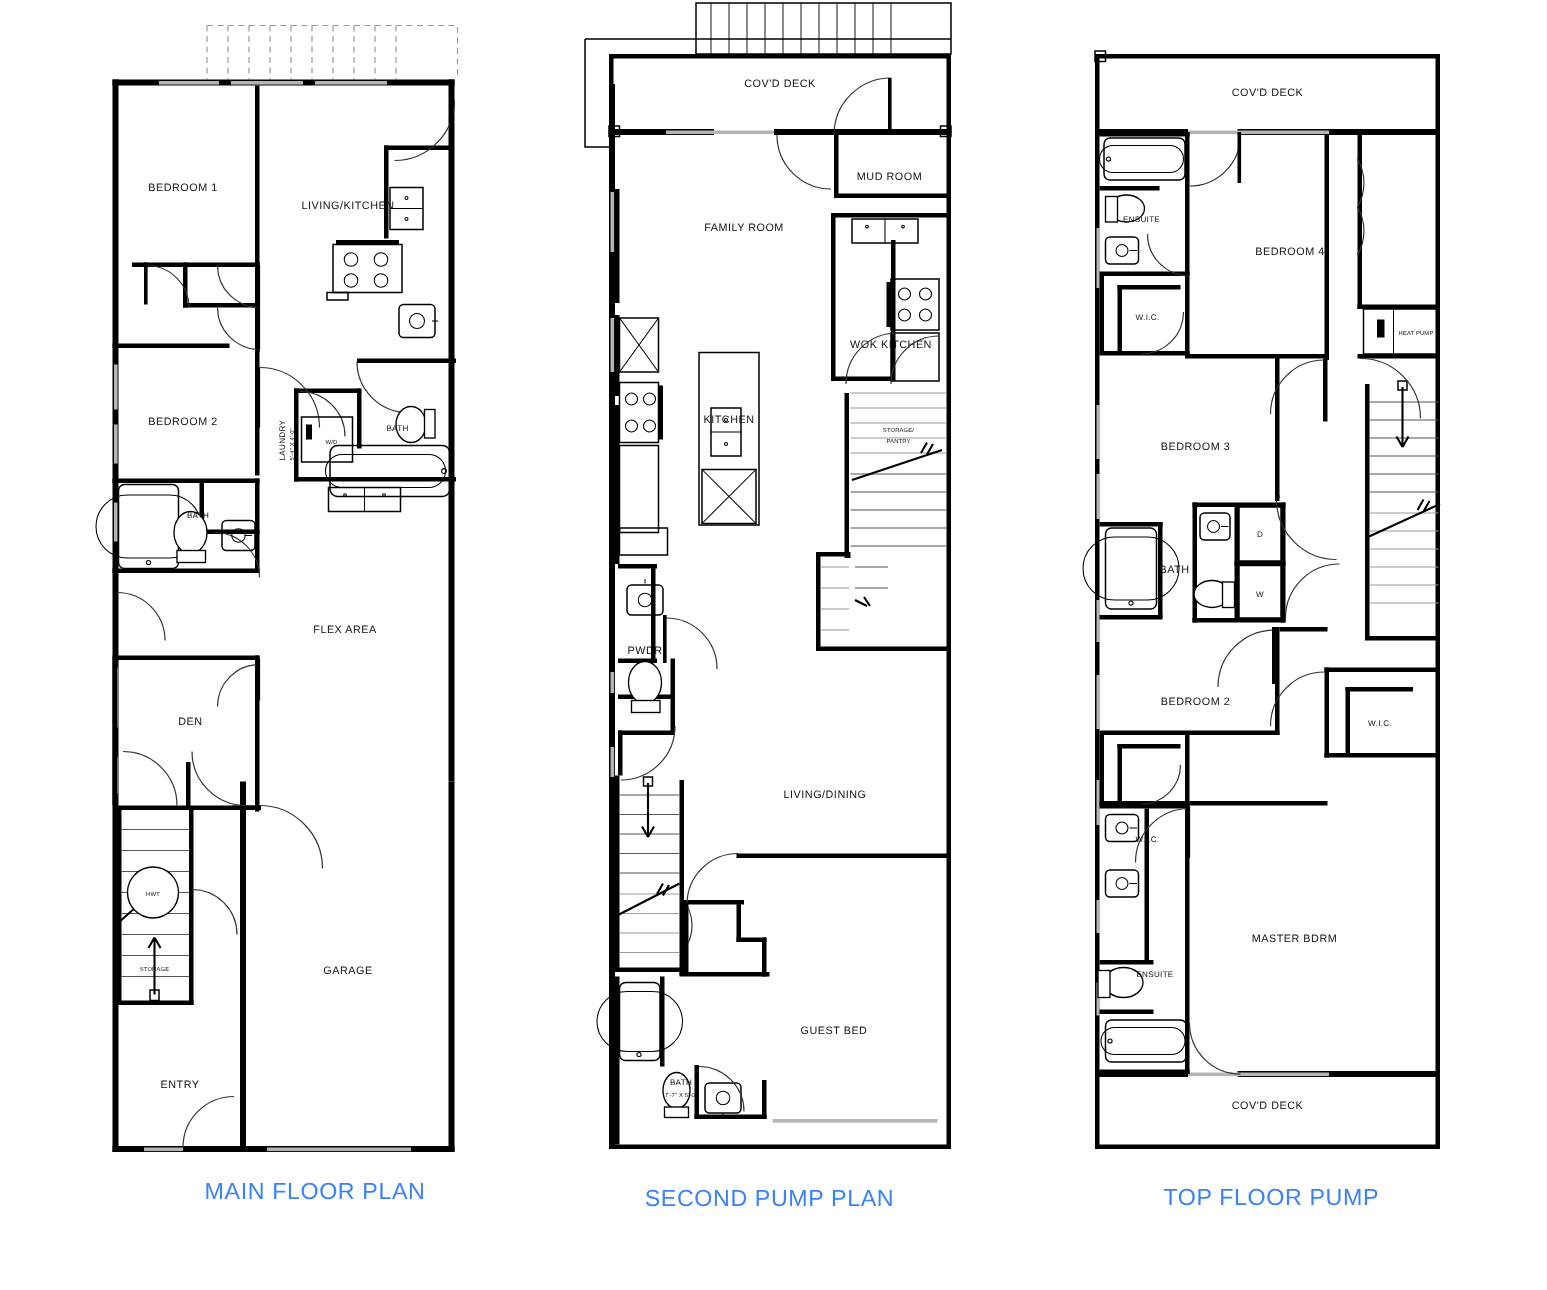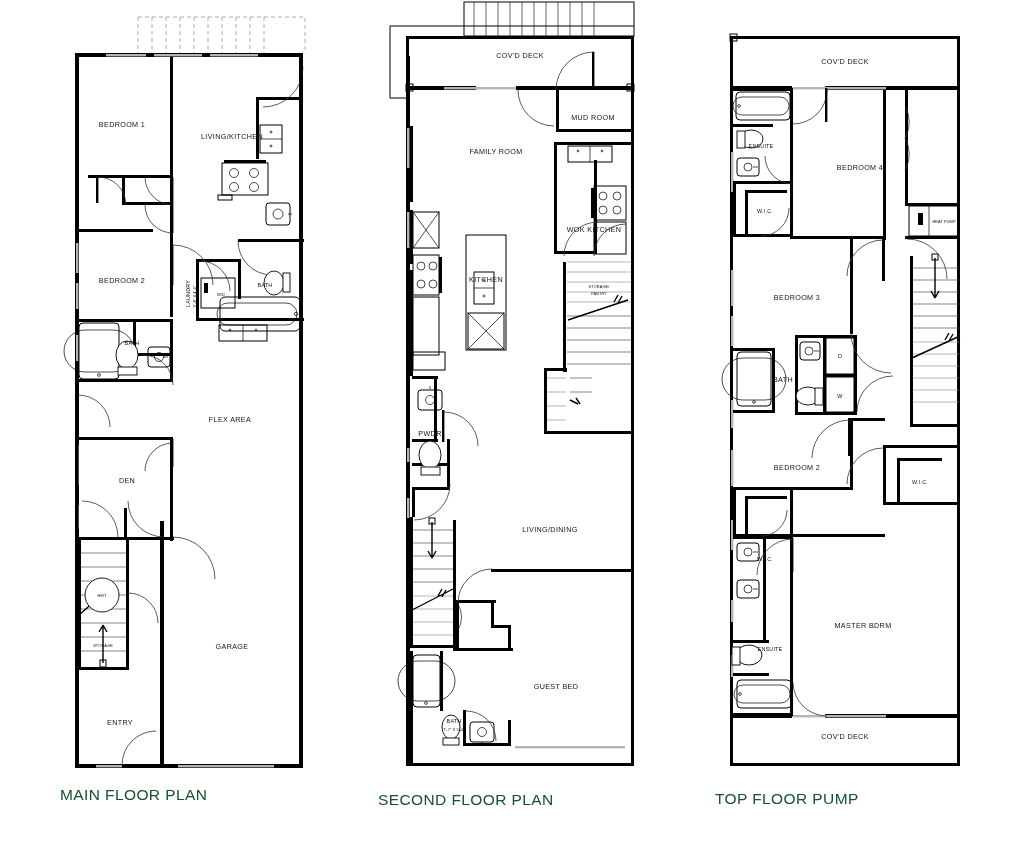--- a/index.html
+++ b/index.html
@@ -1,19 +1,19 @@
 <!DOCTYPE html>
 <html><head>
 <meta charset="utf-8">
 <style>
   html,body{margin:0;padding:0;background:#ffffff;}
   body{width:1031px;height:860px;font-family:"Liberation Sans",sans-serif;color:#000;overflow:hidden;}
   #sheet{position:relative;width:1031px;height:860px;background:#fff;}
   .plan-wrap{position:absolute;top:0;}
-  .plan-title{position:absolute;font-size:15.5px;letter-spacing:.4px;color:#14532d;white-space:nowrap;}
+  .plan-title{position:absolute;text-align:center;font-size:15.5px;letter-spacing:.4px;color:#3b82f6;white-space:nowrap;}
   svg{display:block;}
   text{font-family:"Liberation Sans",sans-serif;fill:#111;}
   .rm{font-size:7.2px;letter-spacing:.35px;}
   .rm-sm{font-size:5.4px;letter-spacing:.2px;}
   .rm-xs{font-size:3.9px;letter-spacing:.1px;}
   .wall{fill:#000;}
   .thin{fill:none;stroke:#000;stroke-width:1;}
   .thin2{fill:none;stroke:#000;stroke-width:1.4;}
   .hair{fill:none;stroke:#222;stroke-width:.7;}
   .swing{fill:none;stroke:#333;stroke-width:.8;}
@@ -452,21 +452,21 @@
     <text class="rm" x="118" y="154" text-anchor="middle">FAMILY ROOM</text>
     <text class="rm" x="216" y="232" text-anchor="middle">WOK KITCHEN</text>
     <text class="rm" x="108" y="282" text-anchor="middle">KITCHEN</text>
     <text class="rm" x="52" y="436" text-anchor="middle">PWDR</text>
     <text class="rm" x="172" y="532" text-anchor="middle">LIVING/DINING</text>
     <text class="rm" x="178" y="689" text-anchor="middle">GUEST BED</text>
     <text class="rm-sm" x="76" y="723" text-anchor="middle">BATH</text>
     <text class="rm-xs" x="76" y="731" text-anchor="middle">7'-7" X 5'-0"</text>
   </svg>
   </div>
-  <div class="plan-title" style="left:378px;top:791px;width:270px;">SECOND FLOOR PLAN</div>
+  <div class="plan-title" style="left:378px;top:791px;width:270px;">SECOND PUMP PLAN</div>
 
   <div class="plan-wrap" style="left:715px;top:0;">
   <svg width="265" height="790" viewBox="0 0 265 790">
 
     <g class="wall">
       <rect x="15" y="36" width="3" height="730"></rect>
       <rect x="15" y="36" width="230" height="3"></rect>
       <rect x="242" y="36" width="3" height="730"></rect>
       <rect x="15" y="763" width="230" height="3"></rect>
 

